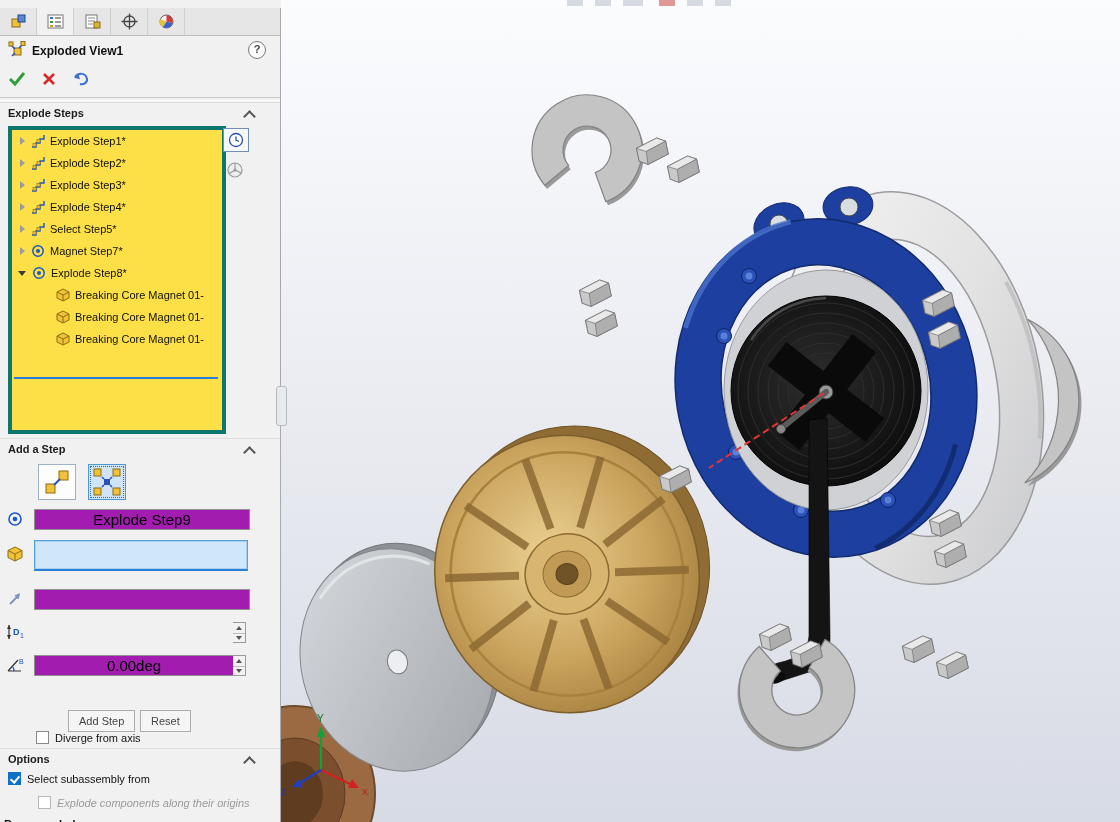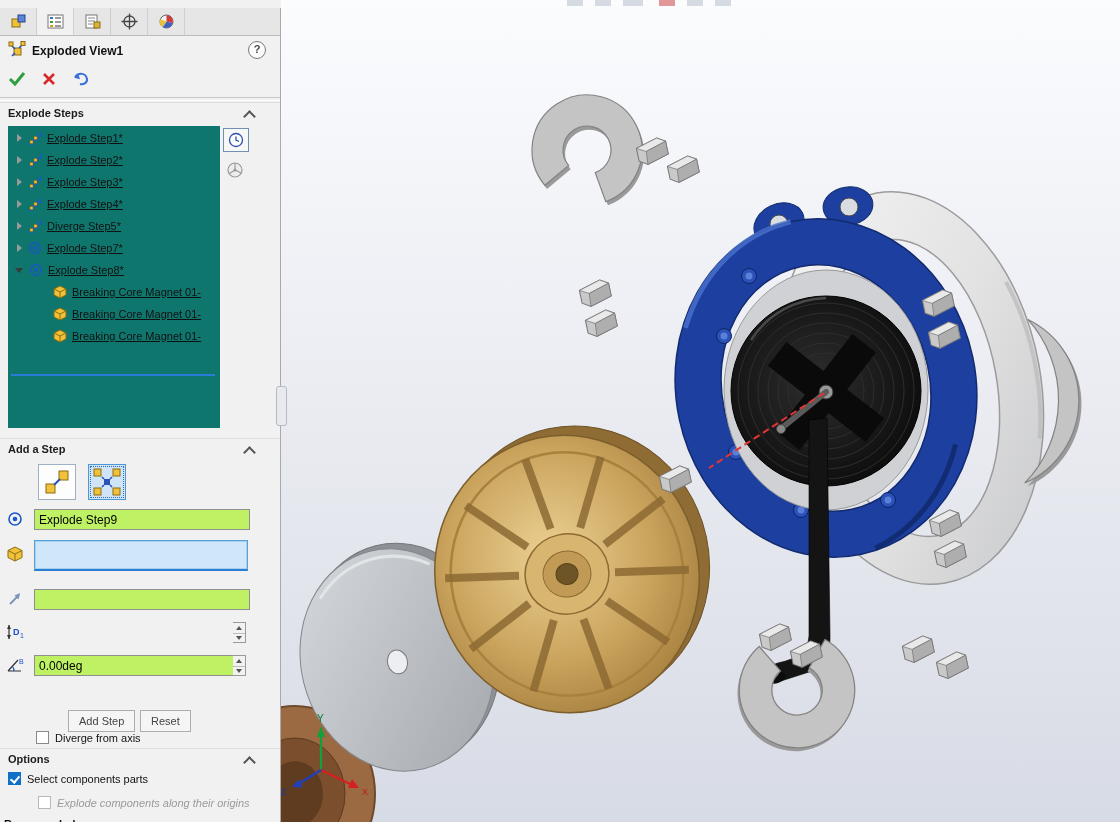--- a/index.html
+++ b/index.html
@@ -20,41 +20,41 @@
   .helpbtn{position:absolute;right:14px;top:0px;width:16px;height:16px;border:1px solid #7a7a7a;
            border-radius:50%;text-align:center;line-height:15px;font-weight:bold;color:#4a4a4a;background:#fbfbfb;}
   .actions{position:absolute;left:6px;top:60px;height:22px;display:flex;gap:10px;align-items:center;}
   .abtn{width:22px;height:20px;display:flex;align-items:center;justify-content:center;}
   .divline{position:absolute;left:0;top:89px;width:280px;height:2px;border-top:1px solid #c9c9c9;border-bottom:1px solid #fdfdfd;}
   .sec{position:absolute;left:0;width:280px;height:20px;border-top:1px solid #dedede;}
   .sec .stext{position:absolute;left:8px;top:4px;font-weight:bold;color:#1b1b1b;}
   .chev{position:absolute;right:26px;top:9px;width:7px;height:7px;border-top:2px solid #555;border-right:2px solid #555;
         transform:rotate(-45deg);}
   
-  #treebox{position:absolute;left:8px;top:118px;width:210px;height:300px;background:#0f766e;
-           border:1px solid #0f766e;overflow:hidden;text-decoration:underline;}
+  #treebox{position:absolute;left:8px;top:118px;width:210px;height:300px;background:#fde047;
+           border:4px solid #0f766e;overflow:hidden;}
   .trow{position:relative;height:22px;display:flex;align-items:center;}
   .arrow{width:0;height:0;margin-left:8px;border-top:4px solid transparent;border-bottom:4px solid transparent;
          border-left:5px solid #9a9a9a;}
   .arrow.exp{margin-left:6px;border-left:4px solid transparent;border-right:4px solid transparent;
              border-top:5px solid #3a3a3a;border-bottom:none;}
   .ticon14{margin-left:6px;flex:0 0 auto;display:flex;}
   .tlabel{margin-left:5px;white-space:nowrap;}
   .trow.child .ticon14{margin-left:44px;}
   .insertline{position:absolute;left:2px;top:247px;width:204px;height:0;border-top:2px solid #2b7cd6;}
   .histbtn{position:absolute;left:223px;top:120px;width:24px;height:22px;background:#f7f7f7;
            border:1px solid #6f8fb5;display:flex;align-items:center;justify-content:center;}
   .animbtn{position:absolute;left:225px;top:152px;width:20px;height:20px;display:flex;align-items:center;justify-content:center;}
   
   .bigbtn{position:absolute;top:456px;width:36px;height:34px;background:#fdfdfd;border:1px solid #9fb2c4;
           display:flex;align-items:center;justify-content:center;}
   .bigbtn.sel{background:#cfe4f7;border:1px solid #4e97d6;outline:1px dotted #2f6eb5;outline-offset:-3px;}
   .rowicon{position:absolute;left:5px;width:20px;height:20px;display:flex;align-items:center;justify-content:center;}
-  .txt{position:absolute;left:34px;width:206px;height:19px;border:1px solid #8f8f8f;background:#bef264;
-       font-family:"Liberation Sans",sans-serif;font-size:12px;padding:0 4px;box-sizing:content-box;}
+  .txt{position:absolute;left:34px;width:206px;height:19px;border:1px solid #8f8f8f;background:#a21caf;
+       font-family:"Liberation Sans",sans-serif;font-size:15px;padding:0 4px;box-sizing:content-box;text-align:center;}
   .selbox{position:absolute;left:34px;top:532px;width:212px;height:28px;background:#cfe7f9;
           border:1px solid #56a0d8;border-bottom:2px solid #2a7fd4;box-shadow:inset 0 0 0 1px #a8d1ef;}
   .spin{position:absolute;width:13px;height:21px;border:1px solid #9a9a9a;border-left:none;background:#f2f2f2;box-sizing:border-box;}
   .spin div{height:50%;display:flex;align-items:center;justify-content:center;border-bottom:1px solid #bdbdbd;}
   .spin div:last-child{border-bottom:none;}
   .spin .t{width:0;height:0;border-left:3px solid transparent;border-right:3px solid transparent;border-bottom:4px solid #555;}
   .spin .b{width:0;height:0;border-left:3px solid transparent;border-right:3px solid transparent;border-top:4px solid #555;}
   .cb{display:inline-block;width:13px;height:13px;border:1px solid #8a8a8a;background:#fff;box-sizing:border-box;vertical-align:-2px;}
   .cb.checked{background:#0d6fc8;border-color:#0d6fc8;position:relative;}
   .cb.checked::after{content:"";position:absolute;left:3px;top:1px;width:4px;height:7px;
@@ -205,31 +205,31 @@
       </div>
       <div class="trow">
         <span class="arrow"></span>
         <span class="ticon14">
             <svg width="14" height="14">
               <path d="M1 13 h4 v-4 h4 v-4 h4 V1" stroke="#1a57c8" fill="none" stroke-width="1.4"></path>
               <rect x="2" y="9.5" width="3" height="3" fill="#f2c13a" stroke="#8a6d10" stroke-width="0.6"></rect>
               <rect x="6" y="5.5" width="3" height="3" fill="#f2c13a" stroke="#8a6d10" stroke-width="0.6"></rect>
             </svg>
           </span>
-        <span class="tlabel">Diverge Step5*</span>
+        <span class="tlabel">Select Step5*</span>
       </div>
       <div class="trow">
         <span class="arrow"></span>
         <span class="ticon14">
             <svg width="14" height="14">
               <circle cx="7" cy="7" r="5.2" fill="none" stroke="#1a57c8" stroke-width="1.5"></circle>
               <circle cx="7" cy="7" r="2" fill="#1a57c8"></circle>
             </svg>
           </span>
-        <span class="tlabel">Explode Step7*</span>
+        <span class="tlabel">Magnet Step7*</span>
       </div>
       <div class="trow">
         <span class="arrow exp"></span>
         <span class="ticon14">
             <svg width="14" height="14">
               <circle cx="7" cy="7" r="5.2" fill="none" stroke="#1a57c8" stroke-width="1.5"></circle>
               <circle cx="7" cy="7" r="2" fill="#1a57c8"></circle>
             </svg>
           </span>
         <span class="tlabel">Explode Step8*</span>
@@ -367,21 +367,21 @@
 
     <button class="btn" style="left:68px;">Add Step</button>
     <button class="btn" style="left:140px;">Reset</button>
 
     <div class="sec" style="top:740px;text-align:right;">
       <span class="stext">Options</span>
       <span class="chev"></span>
     </div>
 
     <div style="position:absolute;left:8px;top:764px;">
-      <span class="cb checked"></span><span class="cblabel">Select components parts</span>
+      <span class="cb checked"></span><span class="cblabel">Select subassembly from</span>
     </div>
     <div style="position:absolute;left:38px;top:788px;">
       <span class="cb" style="border-color:#b8b8b8;"></span><span class="cblabel dim">Explode components along their origins</span>
     </div>
 
     <div class="reuse">Reuse explode:</div>
   </div>
 
   <div id="splitter"></div>
 

